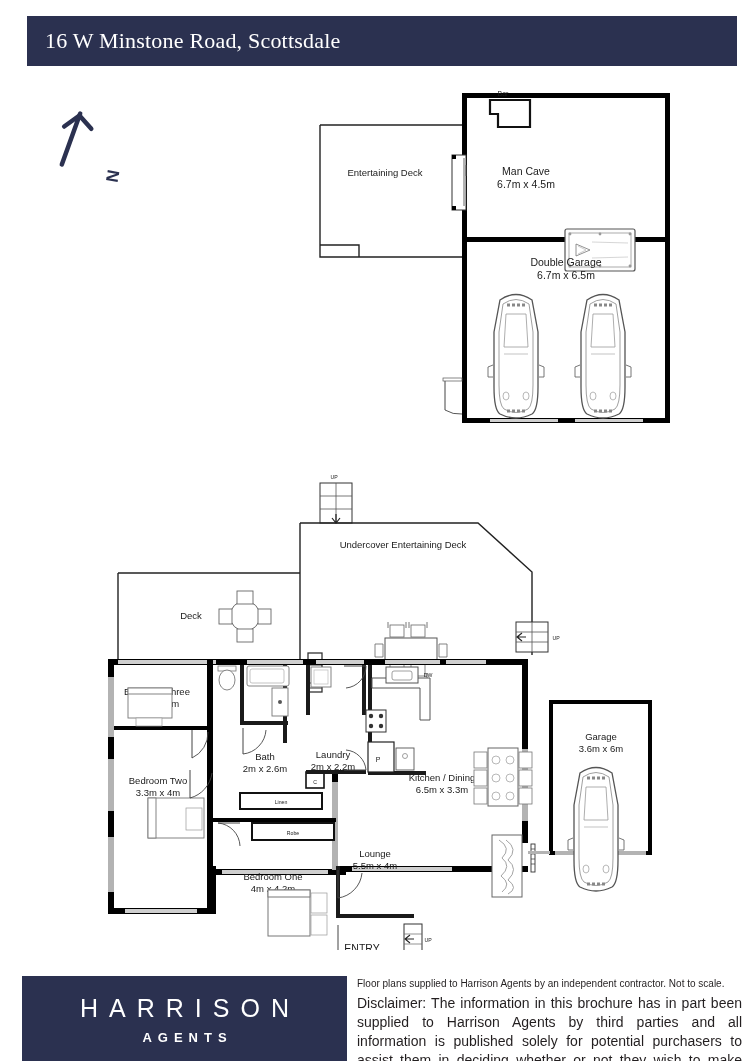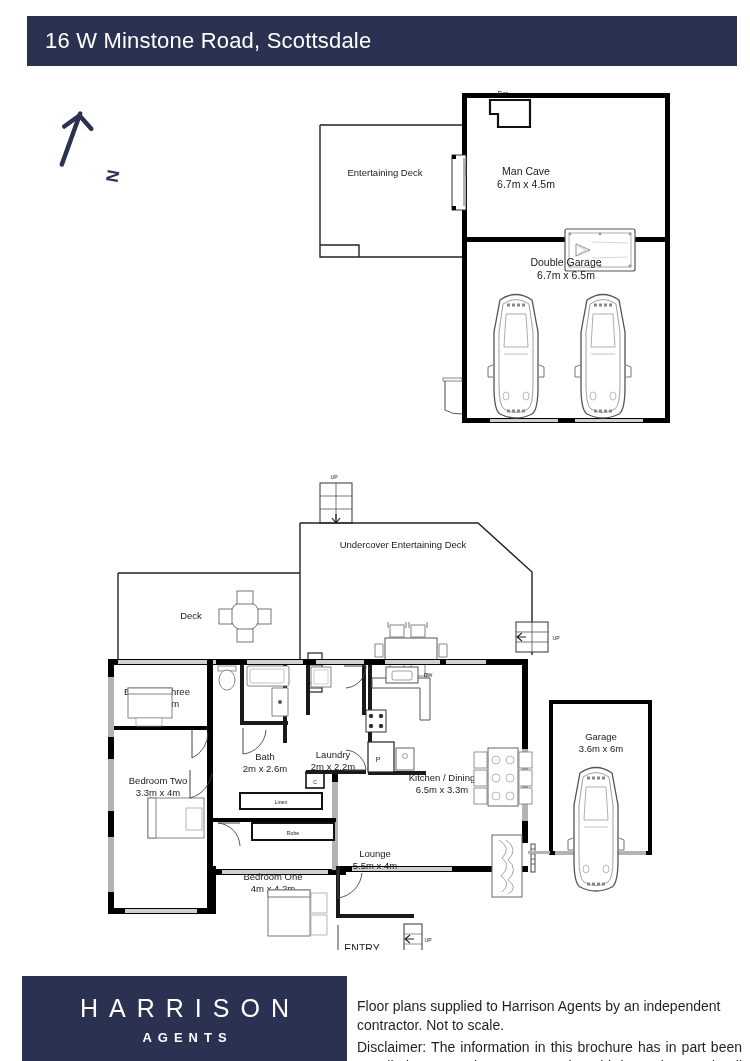--- a/index.html
+++ b/index.html
@@ -26,21 +26,21 @@
     background: #2b3150;
     display: flex;
     align-items: center;
   }
   #header-title {
     color: #ffffff;
     font-size: 22px;
     font-weight: 400;
     letter-spacing: 0.2px;
     padding-left: 18px;
-    font-family: Liberation Sans, sans-serif;
+    font-family: Liberation Serif, serif;
   }
 
   
   #plan-canvas {
     position: absolute;
     left: 0;
     top: 70px;
     width: 750px;
     height: 880px;
   }
@@ -84,26 +84,25 @@
     margin-top: 7px;
     font-family: "Liberation Sans", sans-serif;
   }
   #disclaimer {
     position: absolute;
     left: 357px;
     top: 22px;
     width: 385px;
   }
   #disclaimer-lead {
-    font-size: 14px;
+    font-size: 10px;
     color: #231f20;
     line-height: 1.35;
     margin-bottom: 3px;
     font-family: "Liberation Sans", sans-serif;
-    margin-top: 20px;
   }
   #disclaimer-body {
     font-size: 14px;
     color: #231f20;
     line-height: 1.38;
     text-align: justify;
     font-family: "Liberation Sans", sans-serif;
   }
 
   

